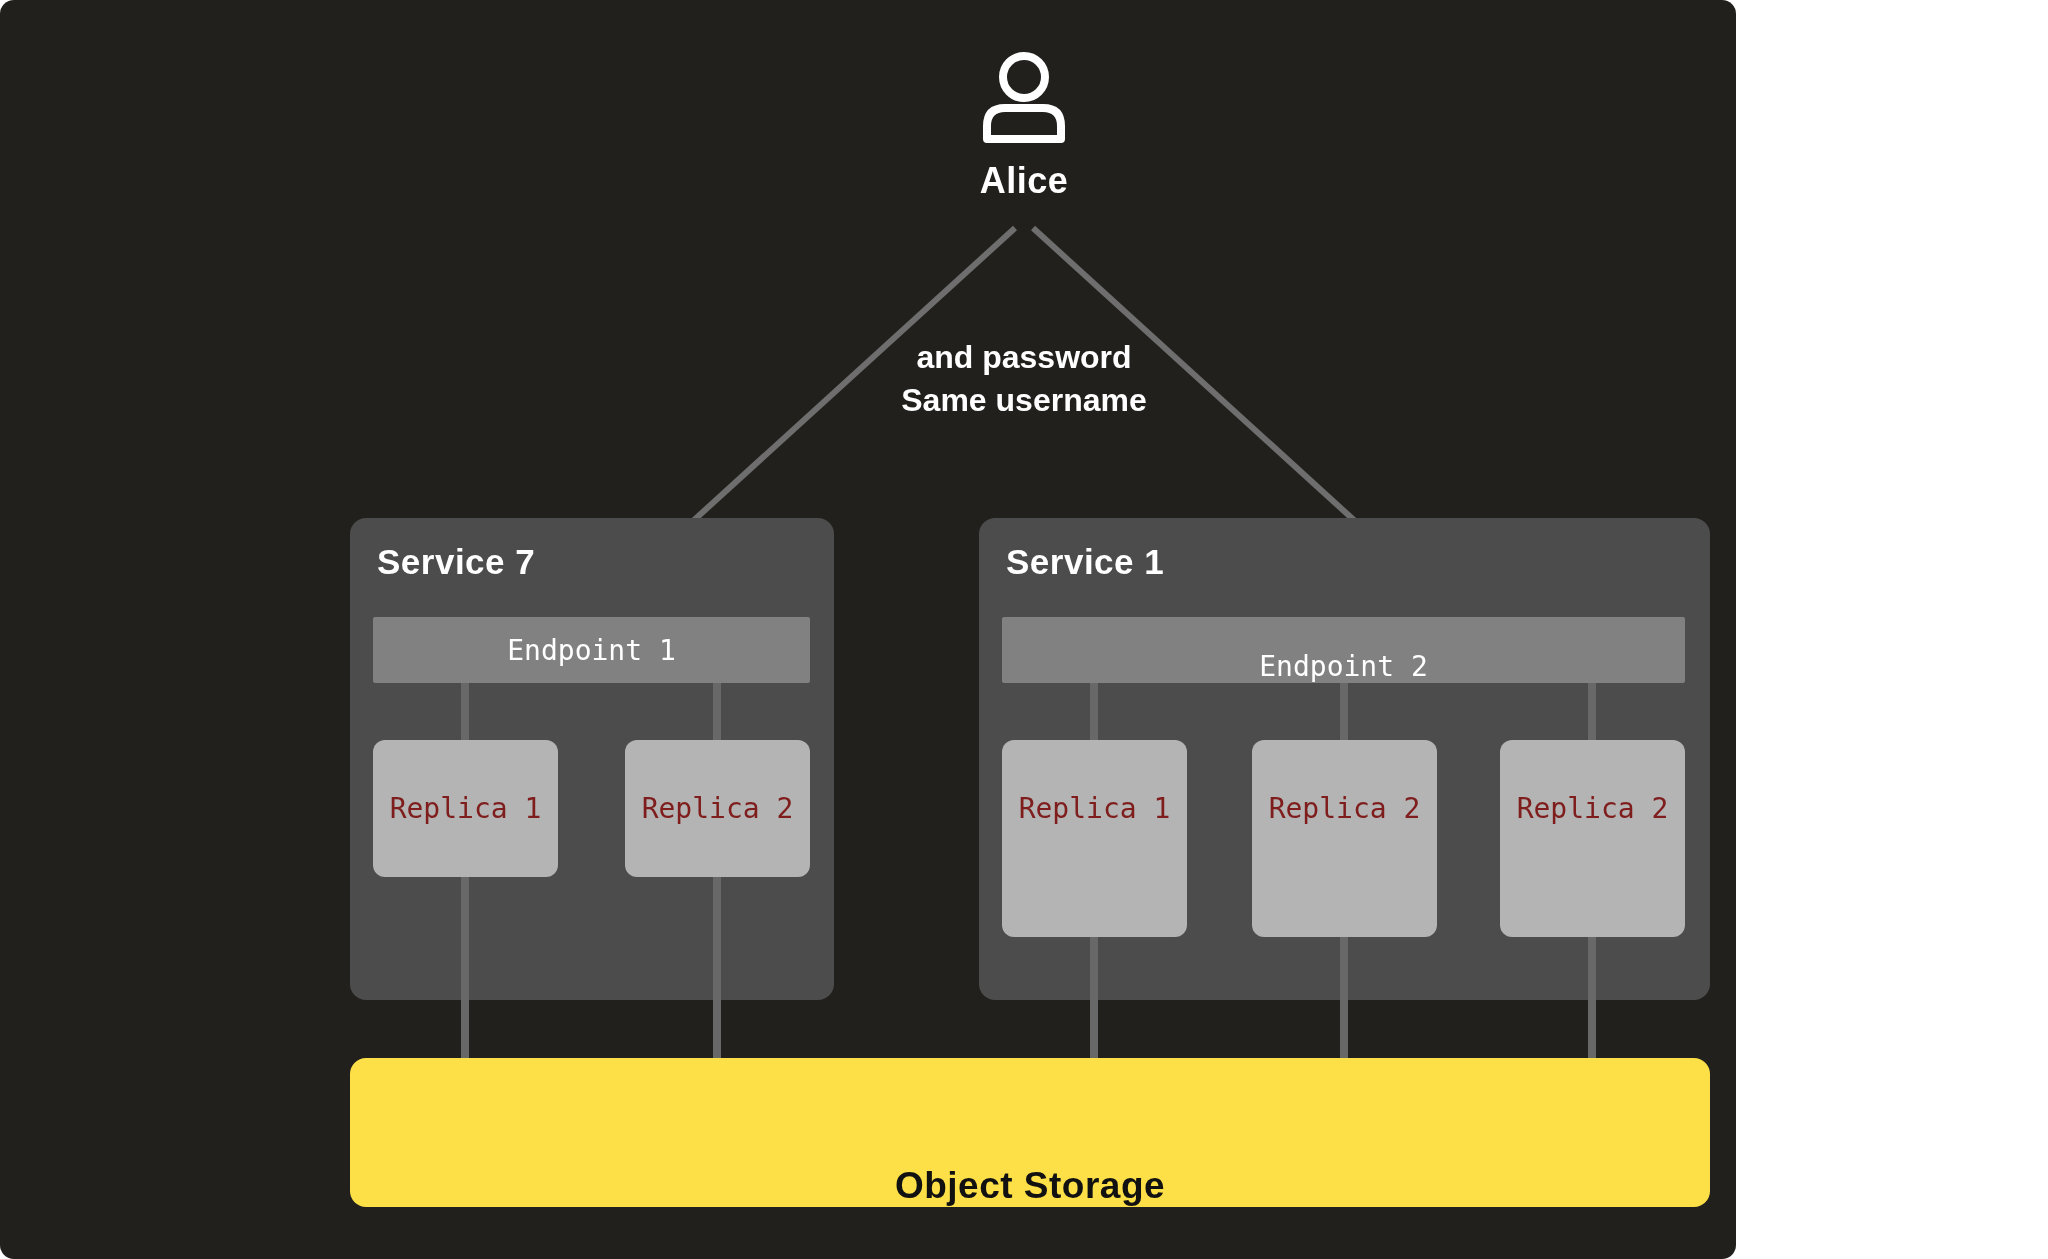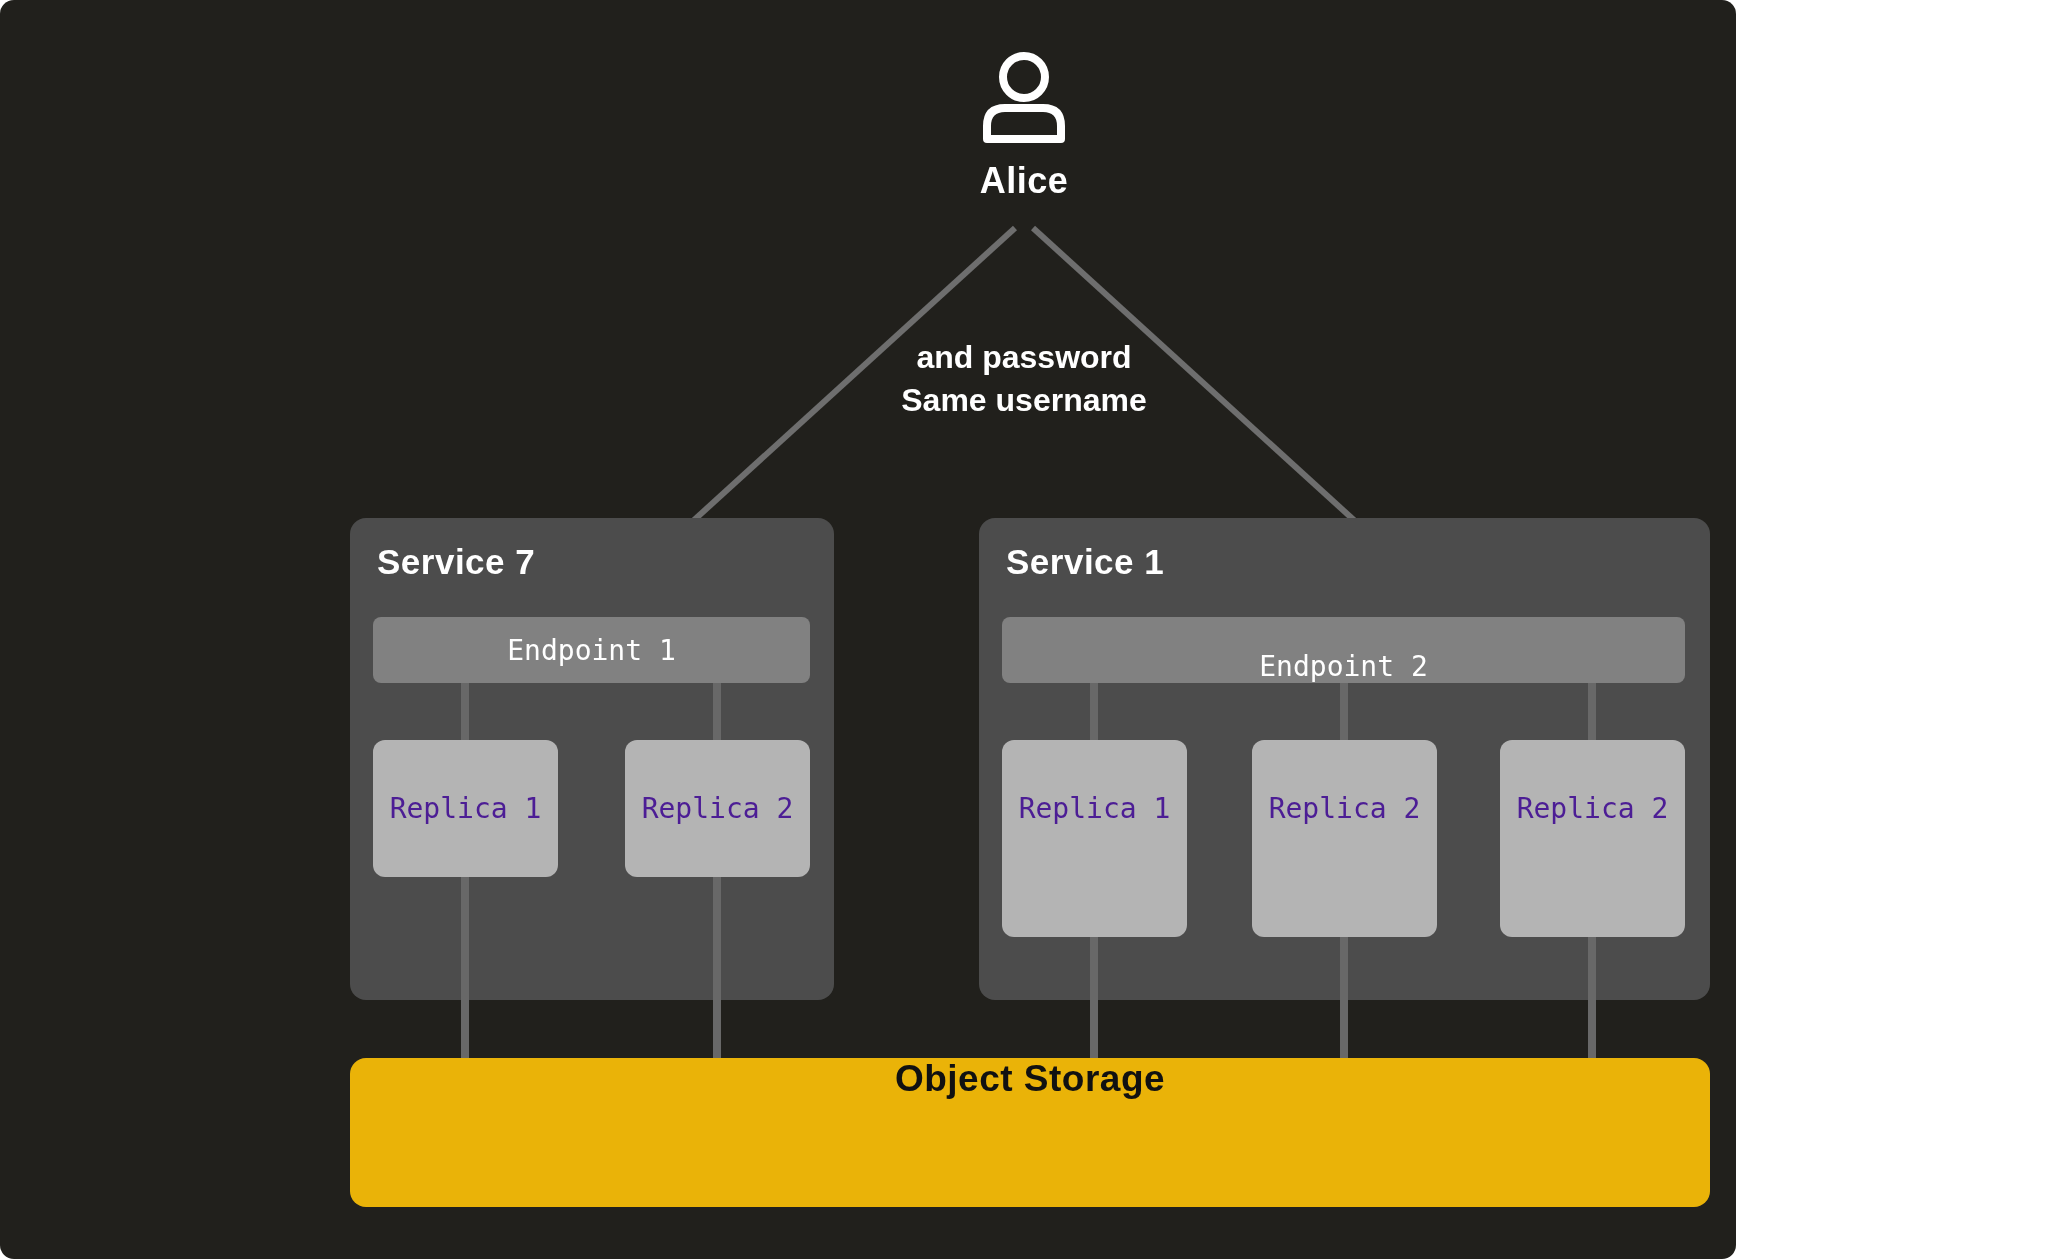--- a/index.html
+++ b/index.html
@@ -37,35 +37,35 @@
   }
   .service-1{left:350px;top:518px;width:484px;height:482px;}
   .service-2{left:979px;top:518px;width:731px;height:482px;}
   .service-title{
     position:absolute;left:27px;top:24px;
     color:#ffffff;font-size:35px;font-weight:bold;letter-spacing:.5px;
   }
 
   
   .endpoint{
-    background:#818181;border-radius:8px;
+    background:#818181;border-radius:2px;
     display:flex;align-items:center;justify-content:center;
     color:#ffffff;
     font-family:"DejaVu Sans Mono", monospace;
     font-size:28px;
     z-index:3;
   }
   .endpoint-1{left:373px;top:617px;width:437px;height:66px;}
   .endpoint-2{left:1002px;top:617px;width:683px;height:66px;align-items:flex-end;}
 
   
   .replica{
     background:#b4b4b4;border-radius:12px;
     display:flex;justify-content:center;
-    color:#4c1d95;
+    color:#7f1d1d;
     font-family:"DejaVu Sans Mono", monospace;
     font-size:28px;
     z-index:3;
   }
   .replica.centered{align-items:center;}
   .replica.toptext{align-items:flex-start;padding-top:0;}
   .replica.toptext .replica-text{margin-top:52px;}
 
   .s1-r1{left:373px;top:740px;width:185px;height:137px;}
   .s1-r2{left:625px;top:740px;width:185px;height:137px;}
@@ -80,22 +80,22 @@
   }
   .pipe-1{left:461px;}
   .pipe-2{left:713px;}
   .pipe-3{left:1090px;}
   .pipe-4{left:1340px;}
   .pipe-5{left:1588px;}
 
   
   .storage{
     left:350px;top:1058px;width:1360px;height:149px;
-    background:#eab308;border-radius:16px;
-    display:flex;align-items:flex-start;justify-content:center;
+    background:#fde047;border-radius:16px;
+    display:flex;align-items:flex-end;justify-content:center;
     color:#111111;font-size:37px;font-weight:bold;letter-spacing:.5px;
     z-index:4;
   }
 </style>
 </head>
 <body>
 
 <div class="canvas">
 
   <svg class="abs user-icon" viewBox="0 0 92 98">

